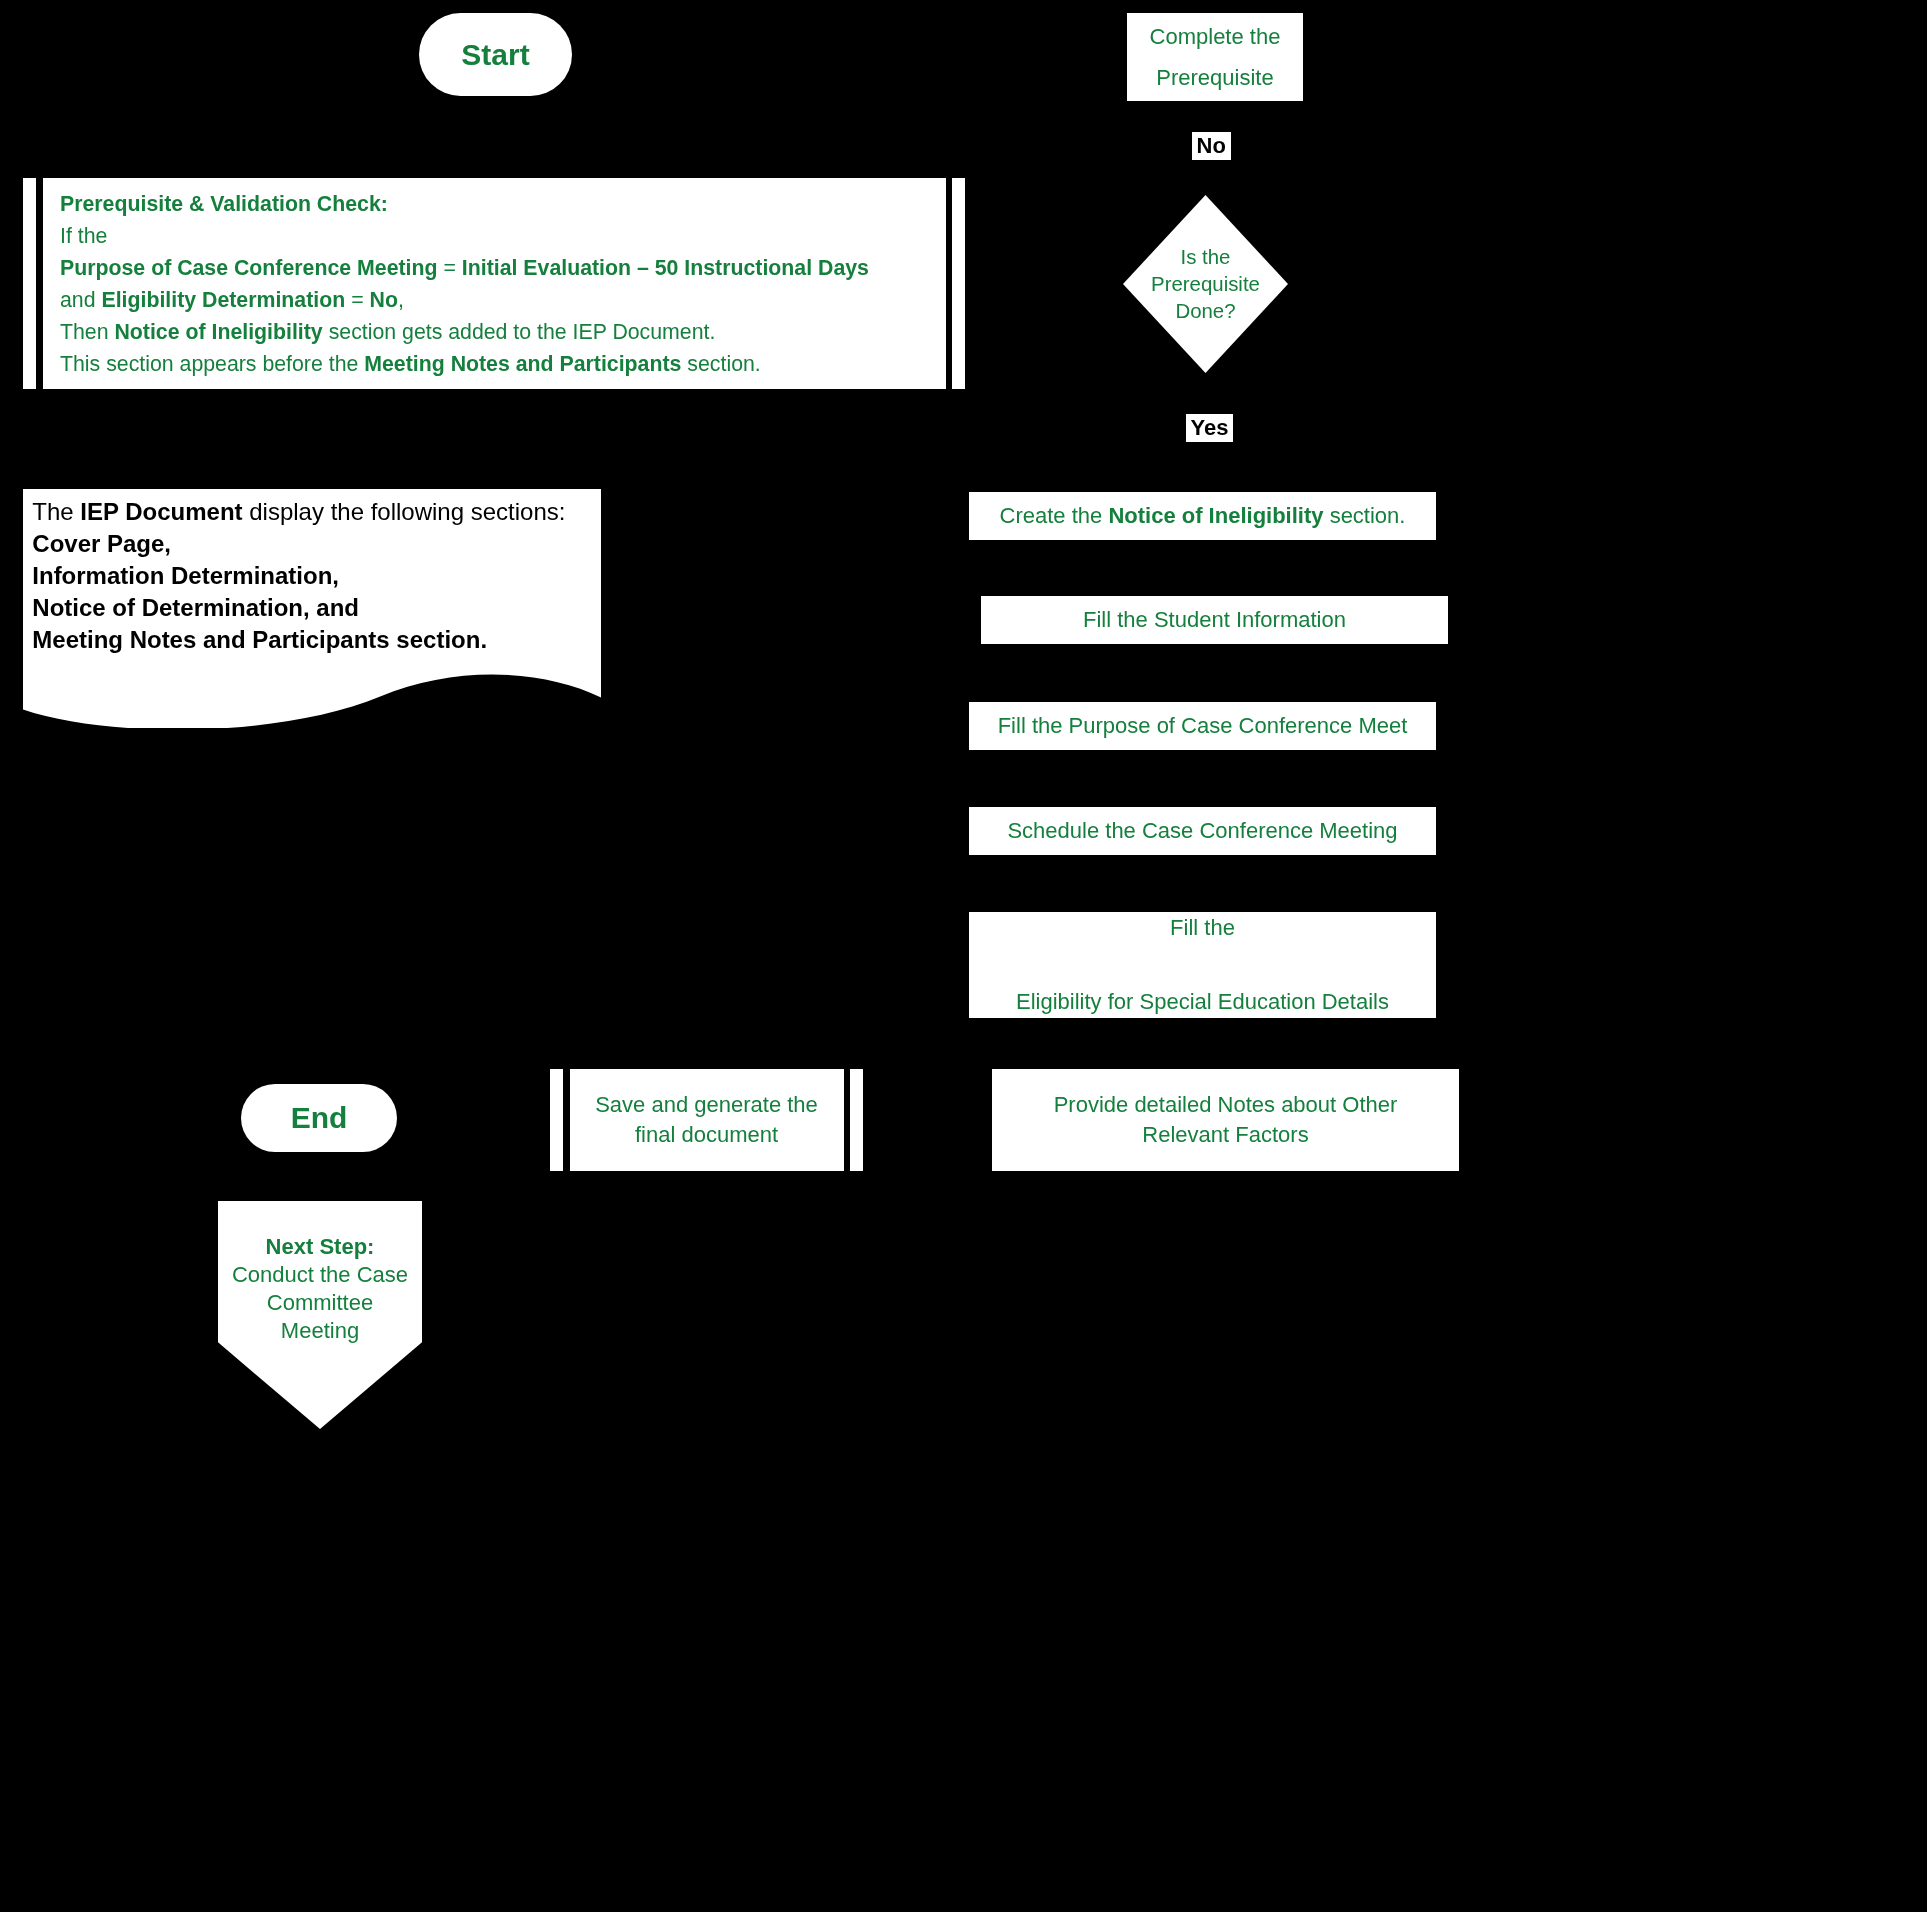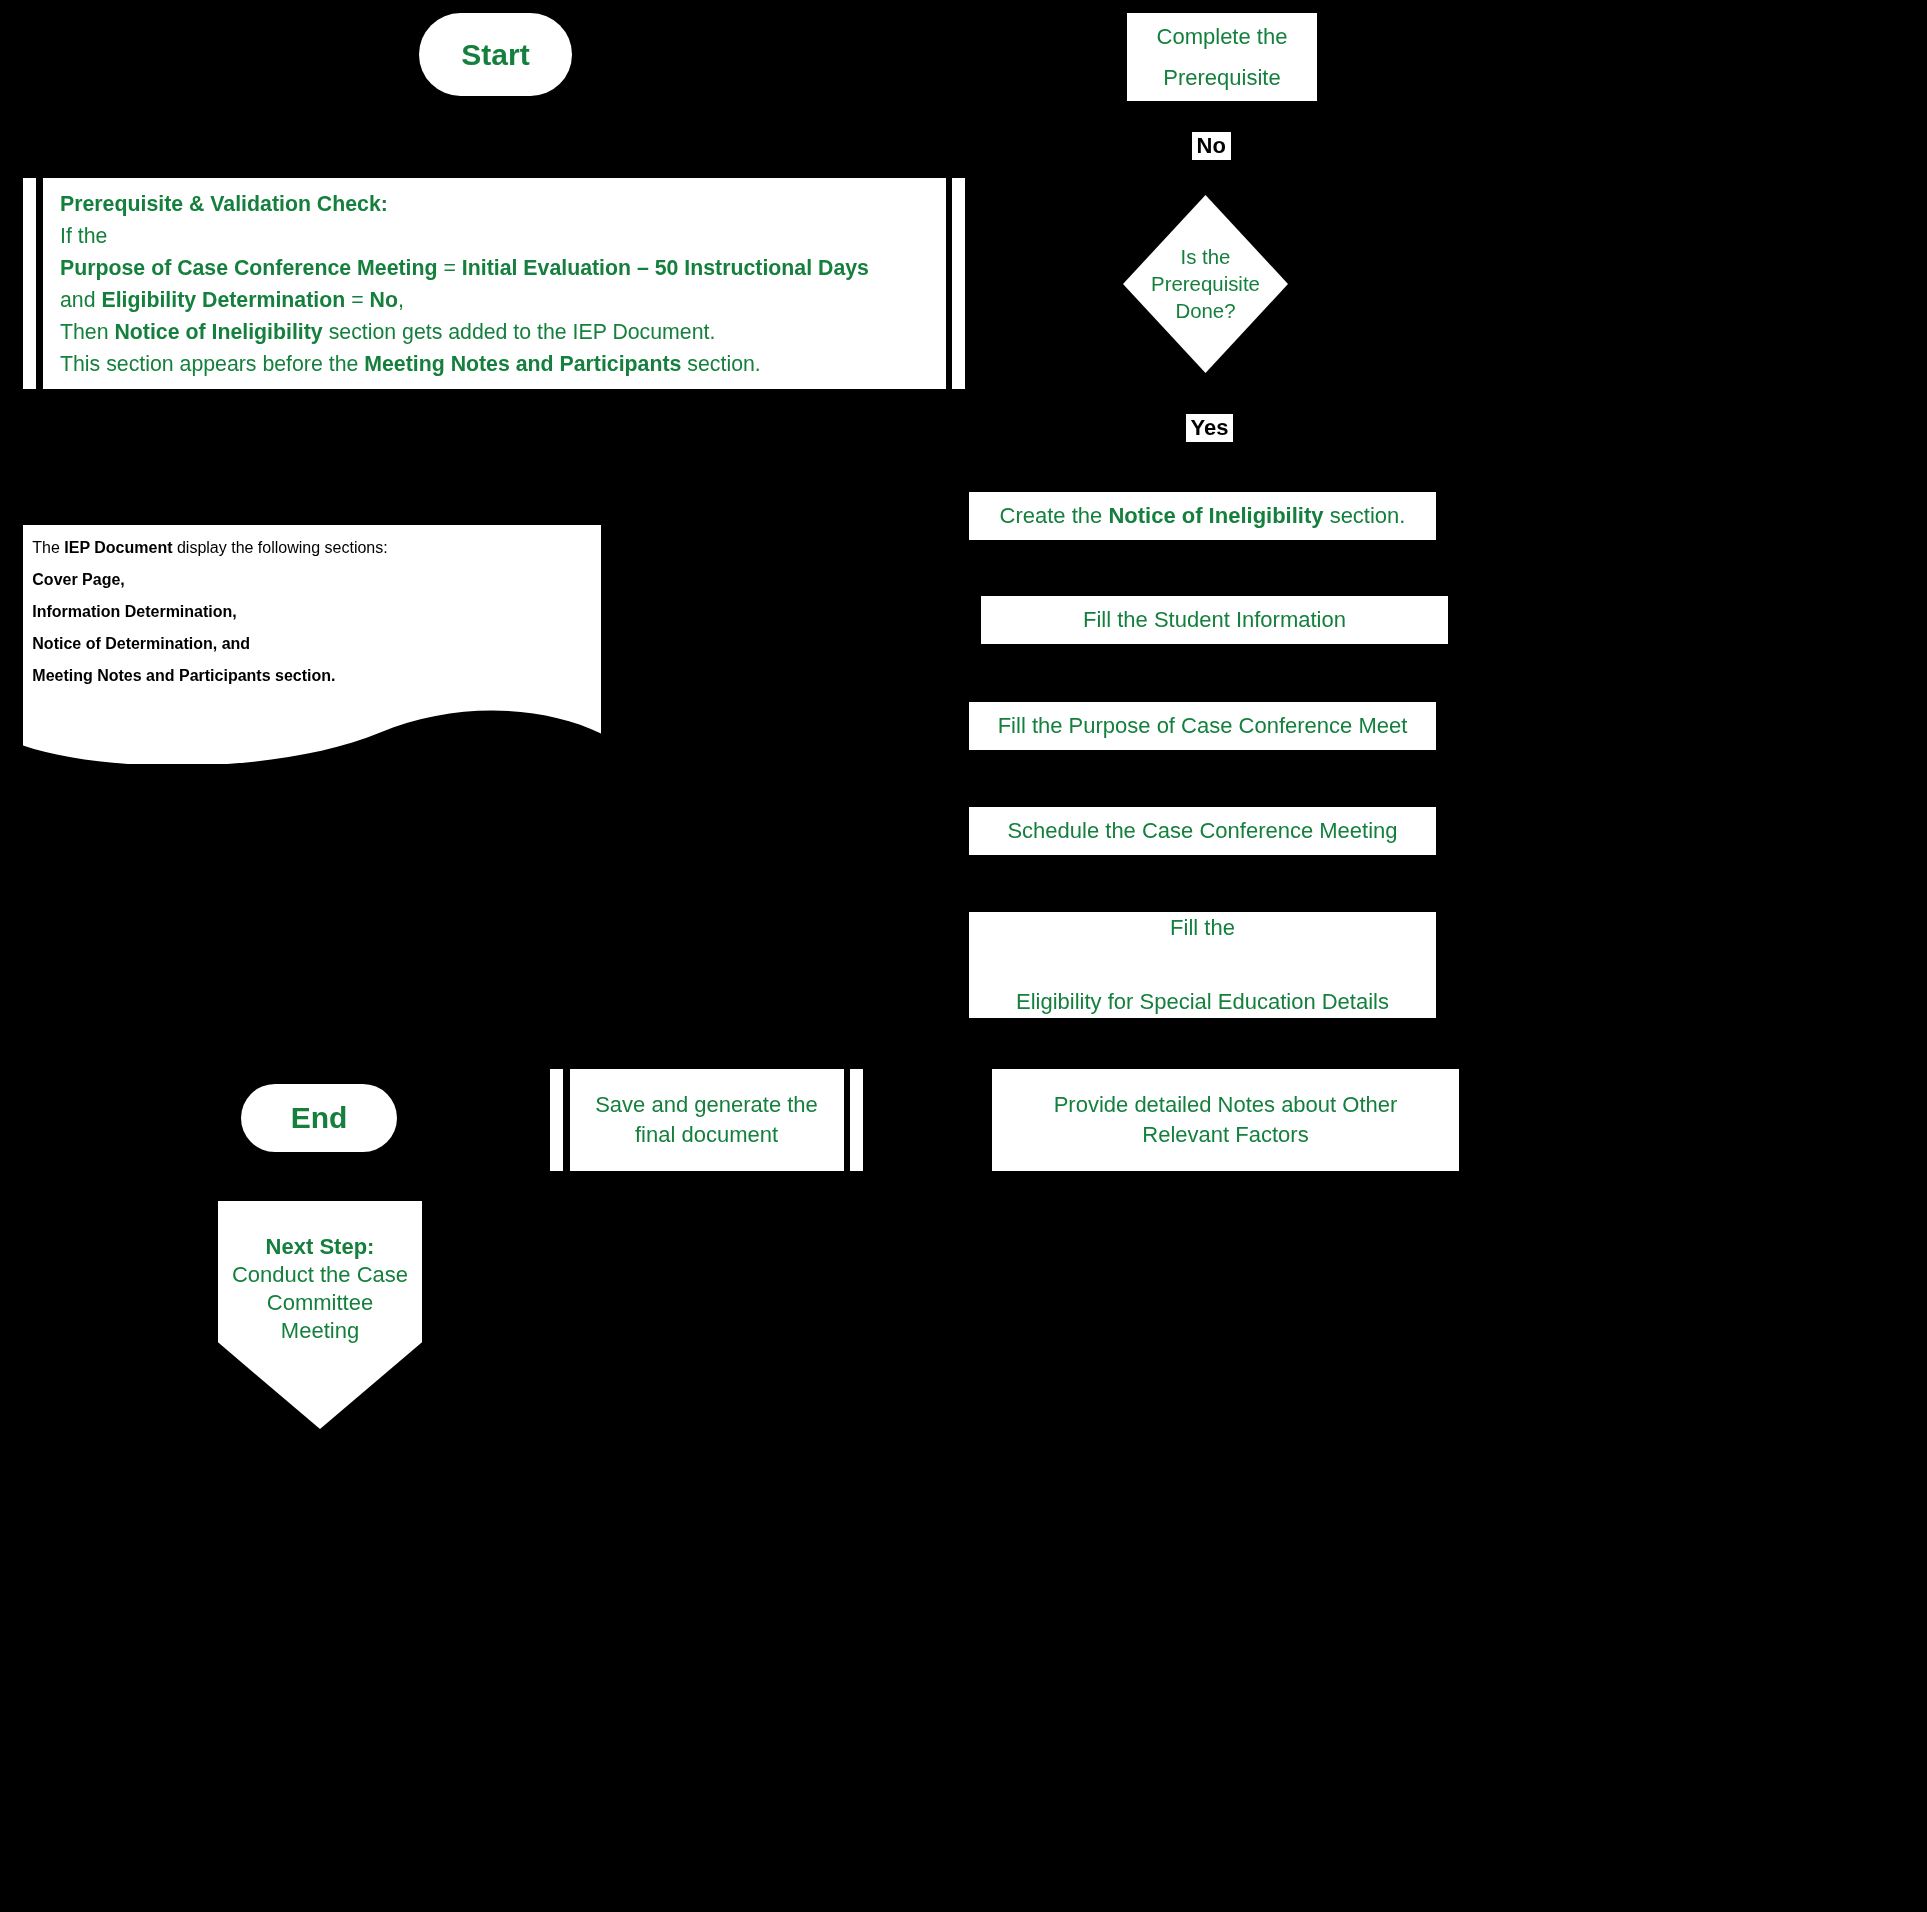--- a/index.html
+++ b/index.html
@@ -38,21 +38,21 @@
     padding:10.2px 37px 0 37px;
     font-size:21.3px; line-height:32px;
     white-space:nowrap;
   }
 
   
   .doc-wrap { position:absolute; left:23px; top:489px; width:578px; }
   .doc-rect {
     background:#fff; width:578px; height:167px;
     padding:7.4px 9.3px 0 9.3px;
-    font-size:16px; line-height:32px;margin-top:36px;
+    font-size:24px; line-height:32px;
   }
   .doc-wave { display:block; width:578px; height:72px; }
 
   
   .proc { left:969px; width:467px; font-size:22px; line-height:30px; }
 
   
   .save { left:550px; top:1069px; width:313px; height:102px; font-size:22px; line-height:30px; }
 
   
@@ -64,21 +64,21 @@
     padding-top:32px;
   }
 </style>
 </head>
 <body>
 
 <div class="shape center pill" style="left:419px; top:13px; width:153px; height:83px;">
   <span>Start</span>
 </div>
 
-<div class="shape center" style="left:1127px; top:13px; width:190px; height:88px; font-size:22px; line-height:29px;gap:12px;">
+<div class="shape center" style="left:1127px; top:13px; width:176px; height:88px; font-size:22px; line-height:29px;gap:12px;">
   <div>Complete the</div>
   <div>Prerequisite</div>
 </div>
 
 <div class="tag" style="left:1192px; top:132px;">No</div>
 
 <div class="shape center diamond" style="left:1123px; top:195px; width:165px; height:178px;">
   <div>Is the</div>
   <div>Prerequisite</div>
   <div>Done?</div>

